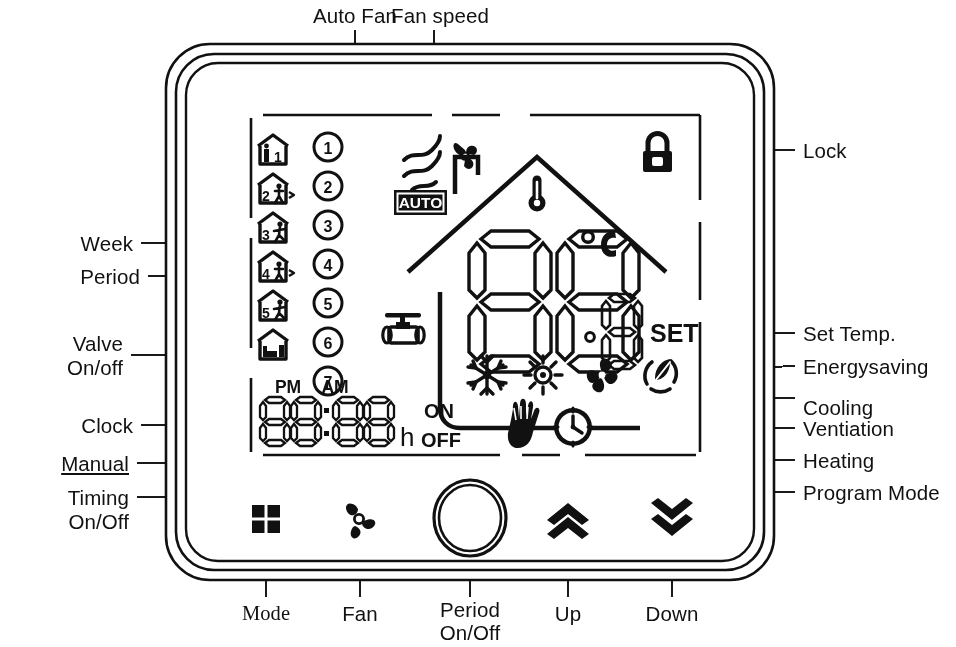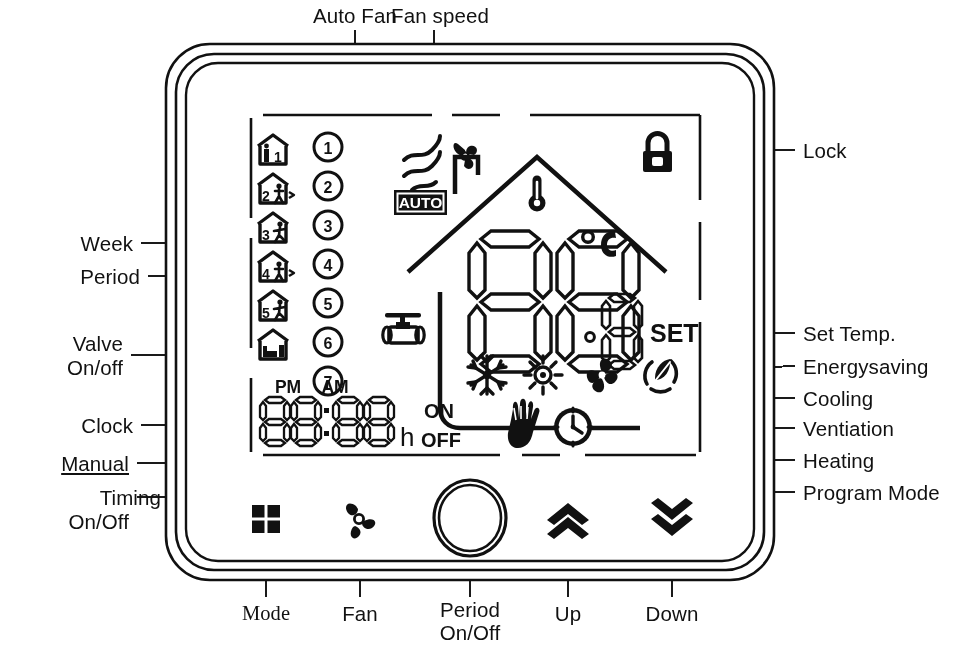--- a/index.html
+++ b/index.html
@@ -397,27 +397,27 @@
 
 <div class="lbl c" style="left:255px;top:4px;width:200px;">Auto Fan</div>
 <div class="lbl c" style="left:340px;top:4px;width:200px;">Fan speed</div>
 
 <div class="lbl l" style="left:0px;top:232px;width:133px;">Week</div>
 <div class="lbl l" style="left:0px;top:332px;width:123px;">Valve</div>
 <div class="lbl l" style="left:0px;top:265px;width:140px;">Period</div>
 <div class="lbl l" style="left:0px;top:356px;width:123px;">On/off</div>
 <div class="lbl l" style="left:0px;top:414px;width:133px;">Clock</div>
 <div class="lbl l" style="left:0px;top:452px;width:129px;text-decoration:underline;">Manual</div>
-<div class="lbl l" style="left:0px;top:486px;width:129px;margin-left:32px;">Timing</div>
+<div class="lbl l" style="left:0px;top:486px;width:129px;">Timing</div>
 <div class="lbl l" style="left:0px;top:510px;width:129px;">On/Off</div>
 
 <div class="lbl r" style="left:803px;top:139px;">Lock</div>
 <div class="lbl r" style="left:803px;top:322px;">Set Temp.</div>
 <div class="lbl r" style="left:803px;top:355px;">Energysaving</div>
-<div class="lbl r" style="left:803px;top:387px;">Cooling</div>
+<div class="lbl r" style="left:803px;top:396px;">Cooling</div>
 <div class="lbl r" style="left:803px;top:417px;">Ventiation</div>
 <div class="lbl r" style="left:803px;top:449px;">Heating</div>
 <div class="lbl r" style="left:803px;top:481px;">Program Mode</div>
 
 <div class="lbl c" style="left:196px;top:602px;width:140px;font-family:Liberation Serif, serif;">Mode</div>
 <div class="lbl c" style="left:290px;top:602px;width:140px;">Fan</div>
 <div class="lbl c" style="left:400px;top:598px;width:140px;">Period</div>
 <div class="lbl c" style="left:400px;top:621px;width:140px;">On/Off</div>
 <div class="lbl c" style="left:498px;top:602px;width:140px;">Up</div>
 <div class="lbl c" style="left:602px;top:602px;width:140px;">Down</div>

